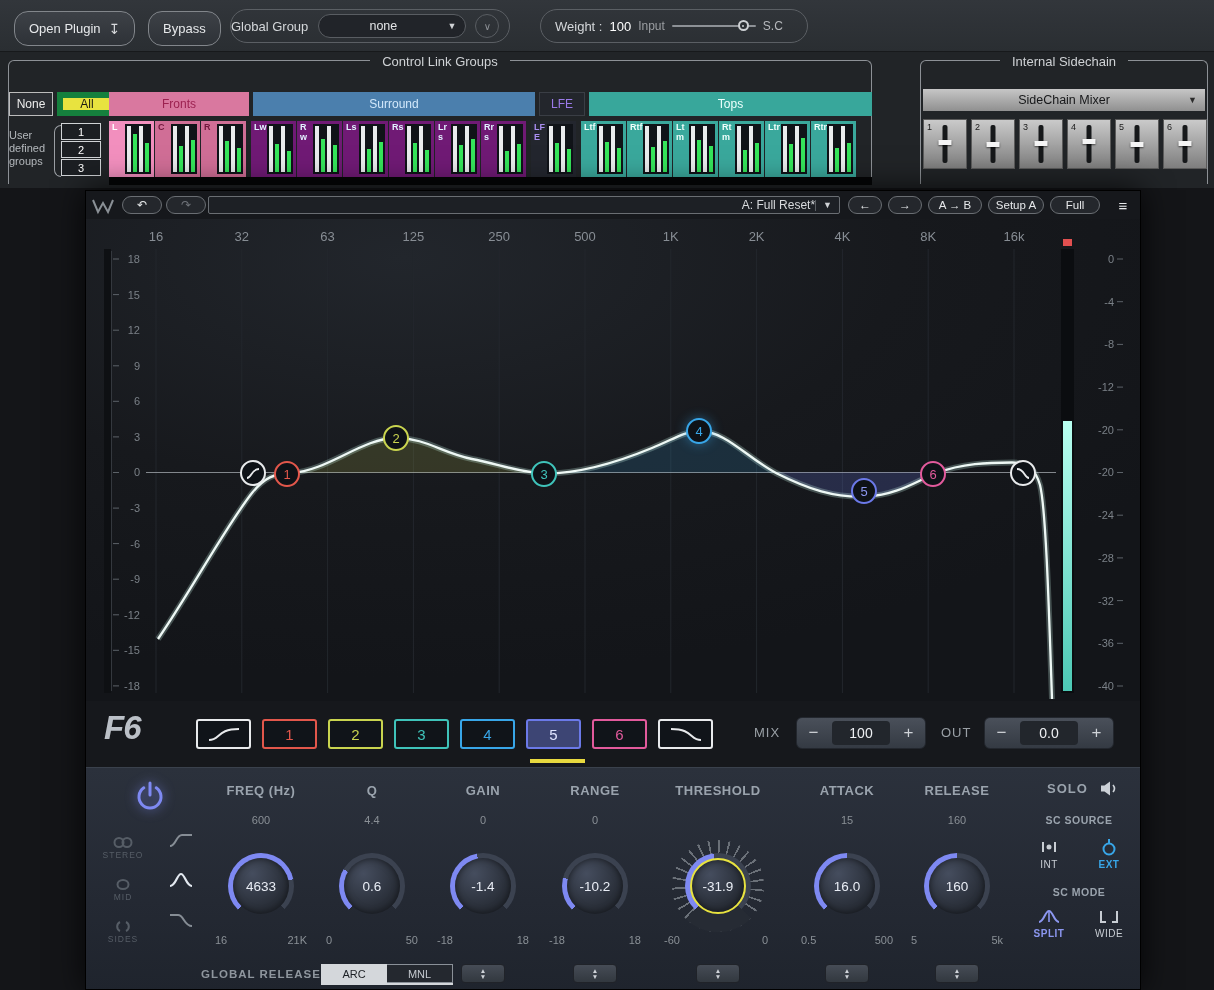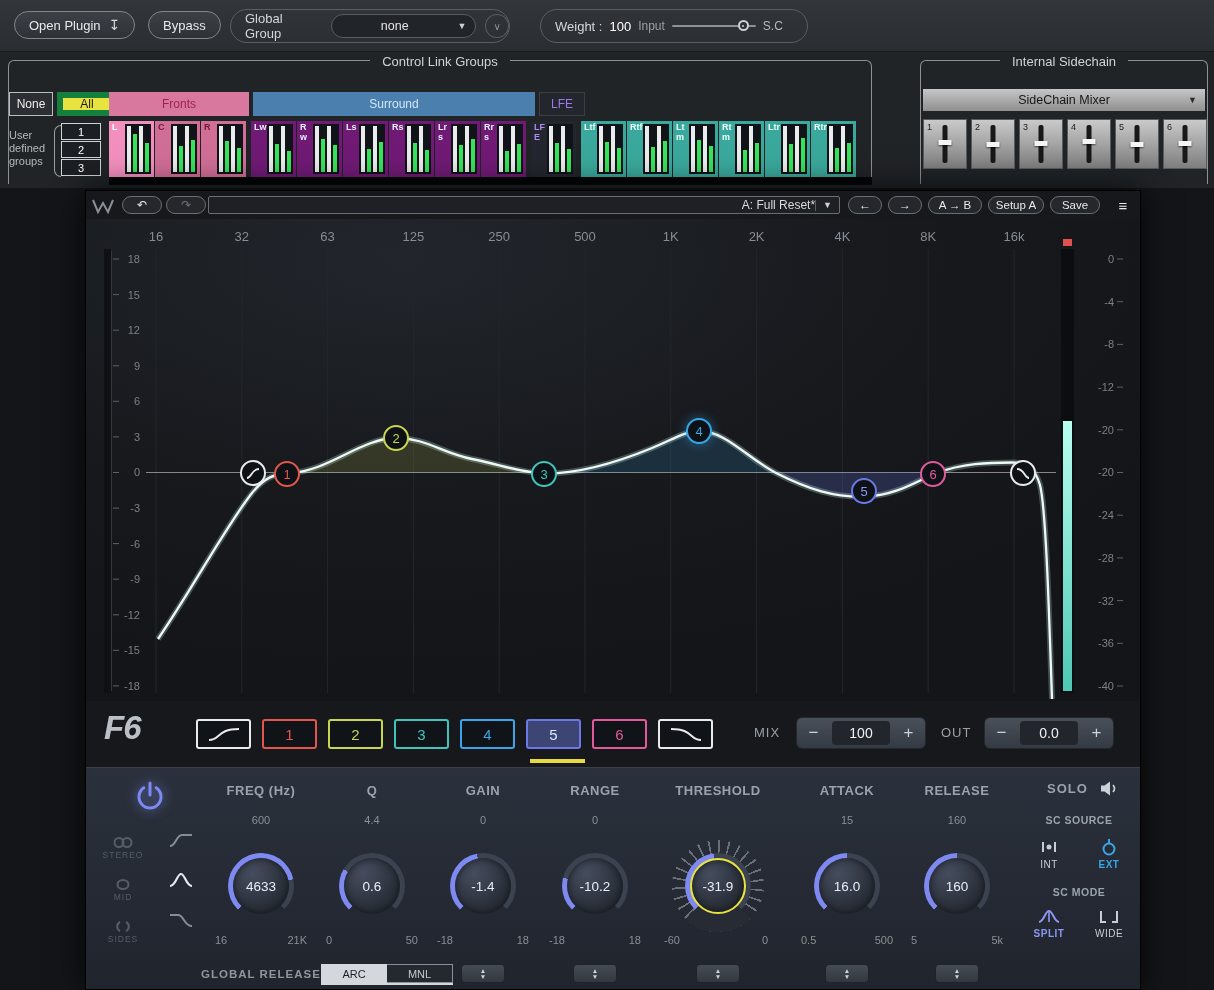--- a/index.html
+++ b/index.html
@@ -5,21 +5,21 @@
   * { margin:0; padding:0; box-sizing:border-box; }
   html,body { background:#0d0e10; }
   #root {
     position:relative; width:1214px; height:990px; overflow:hidden;
     background:#141518; font-family:"Liberation Sans", sans-serif;
     -webkit-font-smoothing:antialiased;
   }
   
   .topbar { position:absolute; left:0; top:0; width:1214px; height:52px;
     background:linear-gradient(#32363b,#2a2e32); border-bottom:1px solid #17191b; }
-  .pill { position:absolute; height:28px; top:11px; display:flex; align-items:center; gap:8px;
+  .pill { position:absolute; height:35px; top:11px; display:flex; align-items:center; gap:8px;
     padding:0 14px; border-radius:14px; border:1px solid #82868b;
     background:linear-gradient(#3d4147,#2e3237); color:#e6e8ea; font-size:13px; cursor:default; }
   .pill .dlicon { font-size:14px; color:#d8dadd; }
   .ggbox, .wbox { position:absolute; top:9px; height:34px; border:1px solid #5b5f64;
     border-radius:17px; display:flex; align-items:center; color:#d4d7da; font-size:13px; }
   .ggbox { left:230px; width:280px; }
   .ggdd { margin-left:10px; width:148px; height:24px; border-radius:12px; background:#212429;
     border:1px solid #595d62; display:flex; align-items:center; color:#e2e4e6; }
   .ggdd .v { flex:1; text-align:center; font-size:12.5px; }
   .ggdd .c { margin-right:9px; font-size:9px; color:#cfd2d5; }
@@ -202,21 +202,21 @@
 
   <div class="topbar">
     <div class="pill" style="left:14px">
       <span>Open Plugin</span>
       <span class="dlicon">↧</span>
     </div>
     <div class="pill" style="left:148px">
       <span>Bypass</span>
     </div>
     <div class="ggbox">
-      <span style="margin-left:14px">Global Group</span>
+      <span style="margin-left:0">Global Group</span>
       <div class="ggdd">
         <span class="v">none</span>
         <span class="c">▼</span>
       </div>
       <div class="ggcirc">
         <span>∨</span>
       </div>
     </div>
     <div class="wbox">
       <span>Weight :</span>
@@ -241,20 +241,23 @@
           <span>All</span>
         </div>
       <div class="grpbtn b-fronts">
           <span>Fronts</span>
         </div>
       <div class="grpbtn b-surround">
           <span>Surround</span>
         </div>
       <div class="grpbtn b-lfe">
           <span>LFE</span>
+        </div>
+      <div class="grpbtn b-tops">
+          <span>Tops</span>
         </div>
 
       <div class="udlabel">User defined groups</div>
       <div class="udbracket"></div>
       <div class="udbtns">
         <div class="udbtn">
             <span>1</span>
           </div>
         <div class="udbtn">
             <span>2</span>
@@ -478,21 +481,21 @@
     </div>
     <div class="tbtn" style="left:762px;width:34px">←</div>
     <div class="tbtn" style="left:802px;width:34px">→</div>
     <div class="tbtn" style="left:842px;width:54px;font-size:11.5px">
       <span>A → B</span>
     </div>
     <div class="tbtn" style="left:902px;width:56px;font-size:11.5px">
       <span>Setup A</span>
     </div>
     <div class="tbtn" style="left:964px;width:50px;font-size:11.5px">
-      <span>Save</span>
+      <span>Full</span>
     </div>
     <div class="tbtn" style="left:1026px;width:22px;font-size:15px;border:none;background:none">≡</div>
 
     <div class="graphbg"></div>
 
     <div class="freqlabels">
       <span>16</span>
         <span>32</span>
       <span>63</span>
         <span>125</span>

